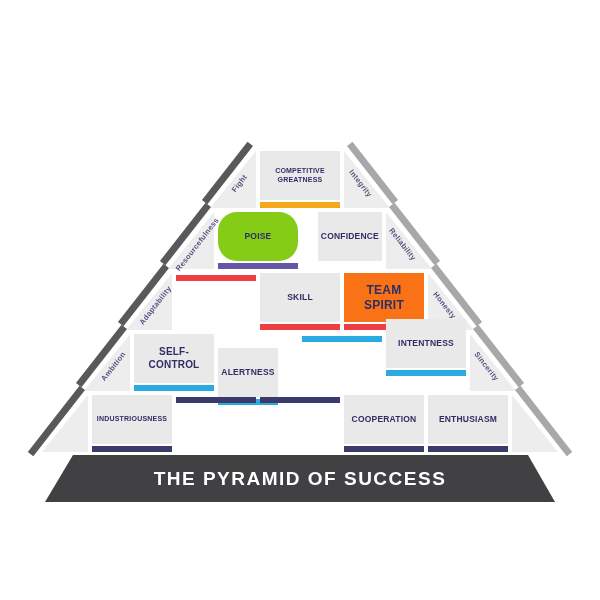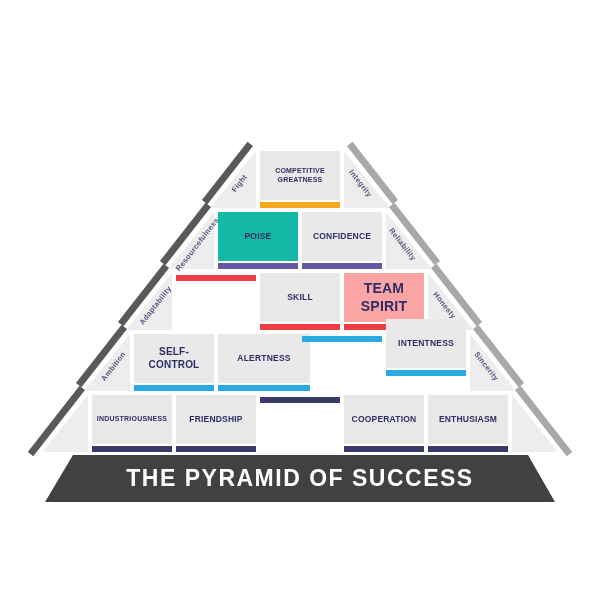--- a/index.html
+++ b/index.html
@@ -20,21 +20,21 @@
     flex:1;display:flex;align-items:center;justify-content:center;text-align:center;
     font-weight:700;letter-spacing:0.2px;line-height:1.25;padding:2px 3px;box-sizing:border-box;
   }
   .block-underline{height:6px;margin-top:2px;}
   #banner{
     position:absolute;left:45px;top:455px;width:510px;height:47px;
     clip-path:polygon(28px 0, calc(100% - 27px) 0, 100% 100%, 0 100%);
     display:flex;align-items:center;justify-content:center;
   }
   #banner-text{
-    font-size:23px;font-weight:800;letter-spacing:1.5px;white-space:nowrap;
+    font-size:19px;font-weight:800;letter-spacing:1.5px;white-space:nowrap;
   }
 </style>
 </head>
 <body>
 
 <div id="canvas">
   <div id="pyramid-layer">
       <div class="filler" style="left: 210px; top: 151px; width: 46px; height: 57px; background: rgb(237, 237, 238); clip-path: polygon(100% 0px, 100% 100%, 0px 100%);"></div>
       <div class="filler" style="left: 344px; top: 151px; width: 46px; height: 57px; background: rgb(237, 237, 238); clip-path: polygon(0px 0px, 100% 100%, 0px 100%);"></div>
       <div class="slope-bar" style="left: 246px; top: 146px; height: 74px; background: rgb(88, 89, 91); transform-origin: right top; transform: rotate(38deg);"></div>
@@ -45,75 +45,74 @@
         <div class="block-gray" style="background: rgb(233, 233, 234); color: rgb(47, 45, 102); font-size: 7px;">COMPETITIVE GREATNESS</div>
         <div class="block-underline" style="background: rgb(245, 169, 26);"></div>
       </div>
       <div class="filler" style="left: 168px; top: 212px; width: 46px; height: 57px; background: rgb(237, 237, 238); clip-path: polygon(100% 0px, 100% 100%, 0px 100%);"></div>
       <div class="filler" style="left: 386px; top: 212px; width: 46px; height: 57px; background: rgb(237, 237, 238); clip-path: polygon(0px 0px, 100% 100%, 0px 100%);"></div>
       <div class="slope-bar" style="left: 204px; top: 207px; height: 74px; background: rgb(88, 89, 91); transform-origin: right top; transform: rotate(38deg);"></div>
       <div class="slope-bar" style="left: 389px; top: 207px; height: 74px; background: rgb(168, 168, 171); transform-origin: left top; transform: rotate(-38deg);"></div>
       <div class="side-label left" style="left: 154px; top: 237px; color: rgb(85, 81, 126);">Resourcefulness</div>
       <div class="side-label right" style="left: 360px; top: 237px; color: rgb(85, 81, 126);">Reliability</div>
       <div class="block" style="left: 218px; top: 212px; width: 80px; height: 57px;">
-        <div class="block-gray" style="background: #14b8a6; color: rgb(47, 45, 102); font-size: 8.5px;">POISE</div>
+        <div class="block-gray" style="background: #84cc16; color: rgb(47, 45, 102); font-size: 8.5px; border-radius: 19px;">POISE</div>
         <div class="block-underline" style="background: rgb(100, 87, 165);"></div>
       </div>
-      <div class="block" style="left: 302px; top: 212px; width: 80px; height: 57px;">
+      <div class="block" style="left: 302px; top: 212px; width: 80px; height: 57px; align-items: flex-end;">
         <div class="block-gray" style="background: rgb(233, 233, 234); color: rgb(47, 45, 102); font-size: 8.5px;">CONFIDENCE</div>
         <div class="block-underline" style="background: rgb(100, 87, 165);"></div>
       </div>
       <div class="filler" style="left: 126px; top: 273px; width: 46px; height: 57px; background: rgb(237, 237, 238); clip-path: polygon(100% 0px, 100% 100%, 0px 100%);"></div>
       <div class="filler" style="left: 428px; top: 273px; width: 46px; height: 57px; background: rgb(237, 237, 238); clip-path: polygon(0px 0px, 100% 100%, 0px 100%);"></div>
       <div class="slope-bar" style="left: 162px; top: 268px; height: 74px; background: rgb(88, 89, 91); transform-origin: right top; transform: rotate(38deg);"></div>
       <div class="slope-bar" style="left: 431px; top: 268px; height: 74px; background: rgb(168, 168, 171); transform-origin: left top; transform: rotate(-38deg);"></div>
       <div class="side-label left" style="left: 112px; top: 298px; color: rgb(85, 81, 126);">Adaptability</div>
       <div class="side-label right" style="left: 402px; top: 298px; color: rgb(85, 81, 126);">Honesty</div>
       <div class="block" style="left: 176px; top: 273px; width: 80px; height: 57px;">
         <div class="block-underline" style="background: rgb(238, 61, 67);"></div>
       </div>
       <div class="block" style="left: 260px; top: 273px; width: 80px; height: 57px;">
         <div class="block-gray" style="background: rgb(233, 233, 234); color: rgb(47, 45, 102); font-size: 8.5px;">SKILL</div>
         <div class="block-underline" style="background: rgb(238, 61, 67);"></div>
       </div>
       <div class="block" style="left: 344px; top: 273px; width: 80px; height: 57px;">
-        <div class="block-gray" style="background: #fca5a5; color: rgb(47, 45, 102); font-size: 14px;">TEAM SPIRIT</div>
+        <div class="block-gray" style="background: #f97316; color: rgb(47, 45, 102); font-size: 12px;">TEAM SPIRIT</div>
         <div class="block-underline" style="background: rgb(238, 61, 67);"></div>
       </div>
       <div class="filler" style="left: 84px; top: 334px; width: 46px; height: 57px; background: rgb(237, 237, 238); clip-path: polygon(100% 0px, 100% 100%, 0px 100%);"></div>
       <div class="filler" style="left: 470px; top: 334px; width: 46px; height: 57px; background: rgb(237, 237, 238); clip-path: polygon(0px 0px, 100% 100%, 0px 100%);"></div>
       <div class="slope-bar" style="left: 120px; top: 329px; height: 74px; background: rgb(88, 89, 91); transform-origin: right top; transform: rotate(38deg);"></div>
       <div class="slope-bar" style="left: 473px; top: 329px; height: 74px; background: rgb(168, 168, 171); transform-origin: left top; transform: rotate(-38deg);"></div>
       <div class="side-label left" style="left: 70px; top: 359px; color: rgb(85, 81, 126);">Ambition</div>
       <div class="side-label right" style="left: 444px; top: 359px; color: rgb(85, 81, 126);">Sincerity</div>
       <div class="block" style="left: 134px; top: 334px; width: 80px; height: 57px;">
         <div class="block-gray" style="background: rgb(233, 233, 234); color: rgb(47, 45, 102); font-size: 10px;">SELF-CONTROL</div>
         <div class="block-underline" style="background: rgb(41, 171, 226);"></div>
       </div>
-      <div class="block" style="left: 218px; top: 334px; width: 92px; height: 57px;">
+      <div class="block" style="left: 218px; top: 348px; width: 60px; height: 57px;">
         <div class="block-gray" style="background: rgb(233, 233, 234); color: rgb(47, 45, 102); font-size: 8.5px;">ALERTNESS</div>
         <div class="block-underline" style="background: rgb(41, 171, 226);"></div>
       </div>
       <div class="block" style="left: 302px; top: 334px; width: 80px; height: 57px;">
         <div class="block-underline" style="background: rgb(41, 171, 226);"></div>
       </div>
       <div class="block" style="left: 386px; top: 319px; width: 80px; height: 57px;">
         <div class="block-gray" style="background: rgb(233, 233, 234); color: rgb(47, 45, 102); font-size: 8.5px;">INTENTNESS</div>
         <div class="block-underline" style="background: rgb(41, 171, 226);"></div>
       </div>
       <div class="filler" style="left: 42px; top: 395px; width: 46px; height: 57px; background: rgb(237, 237, 238); clip-path: polygon(100% 0px, 100% 100%, 0px 100%);"></div>
       <div class="filler" style="left: 512px; top: 395px; width: 46px; height: 57px; background: rgb(237, 237, 238); clip-path: polygon(0px 0px, 100% 100%, 0px 100%);"></div>
       <div class="slope-bar" style="left: 78px; top: 390px; height: 84px; background: rgb(88, 89, 91); transform-origin: right top; transform: rotate(38deg);"></div>
       <div class="slope-bar" style="left: 515px; top: 390px; height: 84px; background: rgb(168, 168, 171); transform-origin: left top; transform: rotate(-38deg);"></div>
       <div class="block" style="left: 92px; top: 395px; width: 80px; height: 57px;">
         <div class="block-gray" style="background: rgb(233, 233, 234); color: rgb(47, 45, 102); font-size: 7px;">INDUSTRIOUSNESS</div>
         <div class="block-underline" style="background: rgb(58, 58, 107);"></div>
       </div>
       <div class="block" style="left: 176px; top: 395px; width: 80px; height: 57px;">
-        <div class="block-gray" style="background: rgb(233, 233, 234); color: rgb(47, 45, 102); font-size: 8.5px;">FRIENDSHIP</div>
         <div class="block-underline" style="background: rgb(58, 58, 107);"></div>
       </div>
       <div class="block" style="left: 260px; top: 395px; width: 80px; height: 57px;">
         <div class="block-underline" style="background: rgb(58, 58, 107);"></div>
       </div>
       <div class="block" style="left: 344px; top: 395px; width: 80px; height: 57px;">
         <div class="block-gray" style="background: rgb(233, 233, 234); color: rgb(47, 45, 102); font-size: 8.5px;">COOPERATION</div>
         <div class="block-underline" style="background: rgb(58, 58, 107);"></div>
       </div>
       <div class="block" style="left: 428px; top: 395px; width: 80px; height: 57px;">

